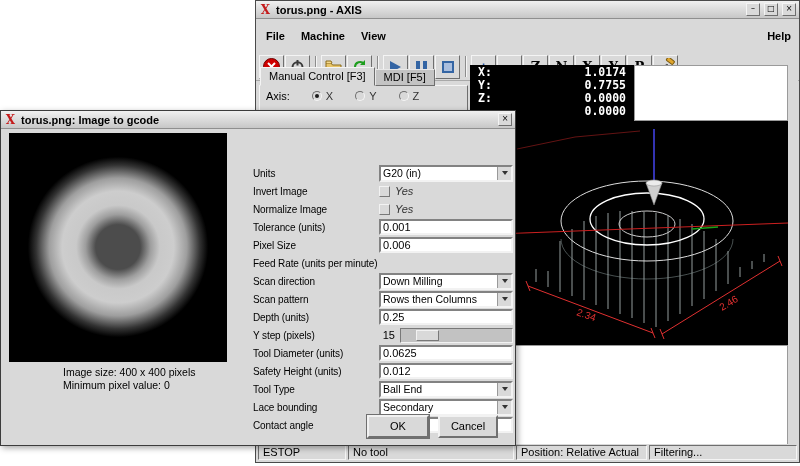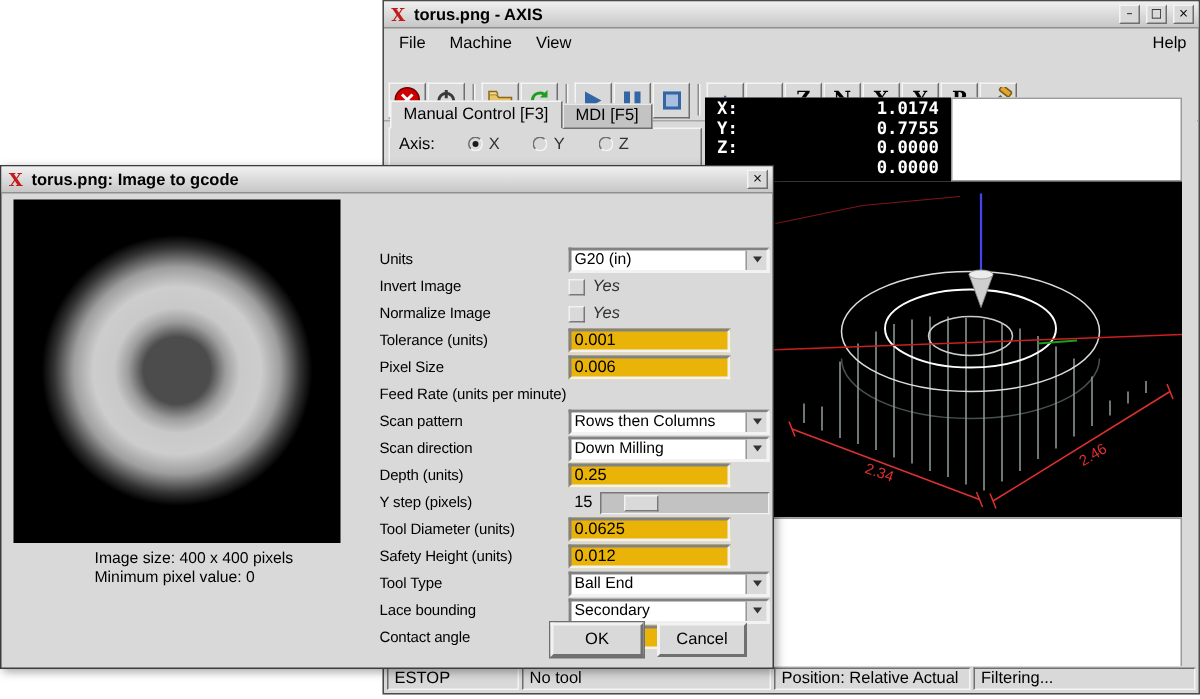--- a/index.html
+++ b/index.html
@@ -12,21 +12,21 @@
   .raised2{border:2px solid;border-color:#f2f2f2 #707070 #707070 #f2f2f2;background:#d9d9d9;}
   .sunken{border:1px solid;border-color:#6e6e6e #f4f4f4 #f4f4f4 #6e6e6e;}
 
   
   .axis-win{position:absolute;left:255px;top:0;width:545px;height:463px;background:#d9d9d9;border:1px solid #4a4a4a;}
   .titlebar{height:18px;background:linear-gradient(#f0f0f0,#c7c7c7);display:flex;align-items:center;gap:4px;
             padding:0 3px;border-bottom:1px solid #8f8f8f;}
   .tb-logo{color:#c41a1a;font-weight:bold;font-size:12px;font-family:"DejaVu Serif",serif;width:13px;text-align:center;line-height:12px;}
   .tb-title{font-weight:bold;font-size:11px;flex:1;white-space:nowrap;overflow:hidden;}
   .tb-btn{width:14px;height:13px;font-size:8px;line-height:10px;text-align:center;font-family:"DejaVu Sans",sans-serif;cursor:default;}
-  .menubar{height:18px;display:flex;align-items:flex-end;padding:17px 2px;}
+  .menubar{height:18px;display:flex;align-items:center;padding:17px 2px;font-weight:bold;}
   .menu-item{padding:1px 8px;}
   .menu-help{margin-left:auto;padding-right:6px;}
   .toolbar{height:28px;display:flex;align-items:center;padding:0 3px;border-bottom:1px solid #a8a8a8;}
   .tbtn{width:25px;height:24px;display:flex;align-items:center;justify-content:center;margin-right:1px;}
   .tsep{width:2px;height:21px;border-left:1px solid #8c8c8c;border-right:1px solid #f4f4f4;margin:0 4px;}
   .estop-circle{width:17px;height:17px;border-radius:50%;background:#cf0000;border:1px solid #6d0000;
                 display:flex;align-items:center;justify-content:center;}
   .play-tri{width:0;height:0;border-left:11px solid #3465a4;border-top:6px solid transparent;border-bottom:6px solid transparent;}
   .pause-bars{display:flex;gap:3px;}
   .pause-bars i{display:block;width:4px;height:12px;background:#3465a4;}
@@ -64,21 +64,21 @@
   .dlg{position:absolute;left:0;top:110px;width:516px;height:336px;background:#d9d9d9;border:1px solid #3c3c3c;
        box-shadow:2px 2px 6px rgba(0,0,0,.35);z-index:10;}
   .dlg-img{position:absolute;left:8px;top:22px;width:218px;height:229px;background:#000;}
   .torus{position:absolute;left:16px;top:21px;width:186px;height:186px;border-radius:50%;
          background:radial-gradient(circle closest-side,
             #4c4c4c 0%, #4c4c4c 24%, #9e9e9e 35%, #c9c9c9 45%, #cdcdcd 60%, #9e9e9e 74%, #333333 88%, #000 97%);}
   .img-info{position:absolute;left:62px;top:255px;font-size:10.5px;line-height:12.5px;}
   .formcol{position:absolute;left:252px;top:17px;width:262px;margin-top:36px;}
   .frow{height:18px;display:flex;align-items:center;}
   .flabel{width:126px;font-size:10px;letter-spacing:-0.1px;white-space:nowrap;overflow:hidden;}
-  .entry{width:108px;height:16px;background:#eab308;border:2px solid;border-color:#828282 #f2f2f2 #f2f2f2 #828282;
+  .entry{width:134px;height:16px;background:#ffffff;border:2px solid;border-color:#828282 #f2f2f2 #f2f2f2 #828282;
          font:11px "Liberation Sans",sans-serif;padding:0 2px;outline:none;}
   .combo{width:134px;height:17px;background:#fff;border:2px solid;border-color:#828282 #f2f2f2 #f2f2f2 #828282;
          display:flex;align-items:stretch;}
   .combo-val{flex:1;padding-left:2px;font-size:10.5px;line-height:13px;white-space:nowrap;overflow:hidden;}
   .combo-btn{width:14px;background:#d9d9d9;border-left:1px solid #999;display:flex;align-items:center;justify-content:center;}
   .tri{width:0;height:0;border-left:3.5px solid transparent;border-right:3.5px solid transparent;border-top:4px solid #333;}
   .chkwrap{display:flex;align-items:center;gap:5px;width:134px;}
   .chk{width:11px;height:11px;background:#d9d9d9;border:1px solid;border-color:#f2f2f2 #787878 #787878 #f2f2f2;}
   .chklbl{color:#333;font-style:italic;}
   .scalewrap{display:flex;align-items:center;width:134px;}
@@ -345,33 +345,33 @@
       <div class="frow">
         <span class="flabel">Pixel Size</span>
         <input class="entry" value="0.006" style="">
       </div>
 
       <div class="frow">
         <span class="flabel">Feed Rate (units per minute)</span>
       </div>
 
       <div class="frow">
+        <span class="flabel">Scan direction</span>
+        <div class="combo">
+          <span class="combo-val">Down Milling</span>
+          <span class="combo-btn">
+              <span class="tri"></span>
+            </span>
+        </div>
+      </div>
+
+      <div class="frow">
         <span class="flabel">Scan pattern</span>
         <div class="combo">
           <span class="combo-val">Rows then Columns</span>
-          <span class="combo-btn">
-              <span class="tri"></span>
-            </span>
-        </div>
-      </div>
-
-      <div class="frow">
-        <span class="flabel">Scan direction</span>
-        <div class="combo">
-          <span class="combo-val">Down Milling</span>
           <span class="combo-btn">
               <span class="tri"></span>
             </span>
         </div>
       </div>
 
       <div class="frow">
         <span class="flabel">Depth (units)</span>
         <input class="entry" value="0.25" style="">
       </div>

